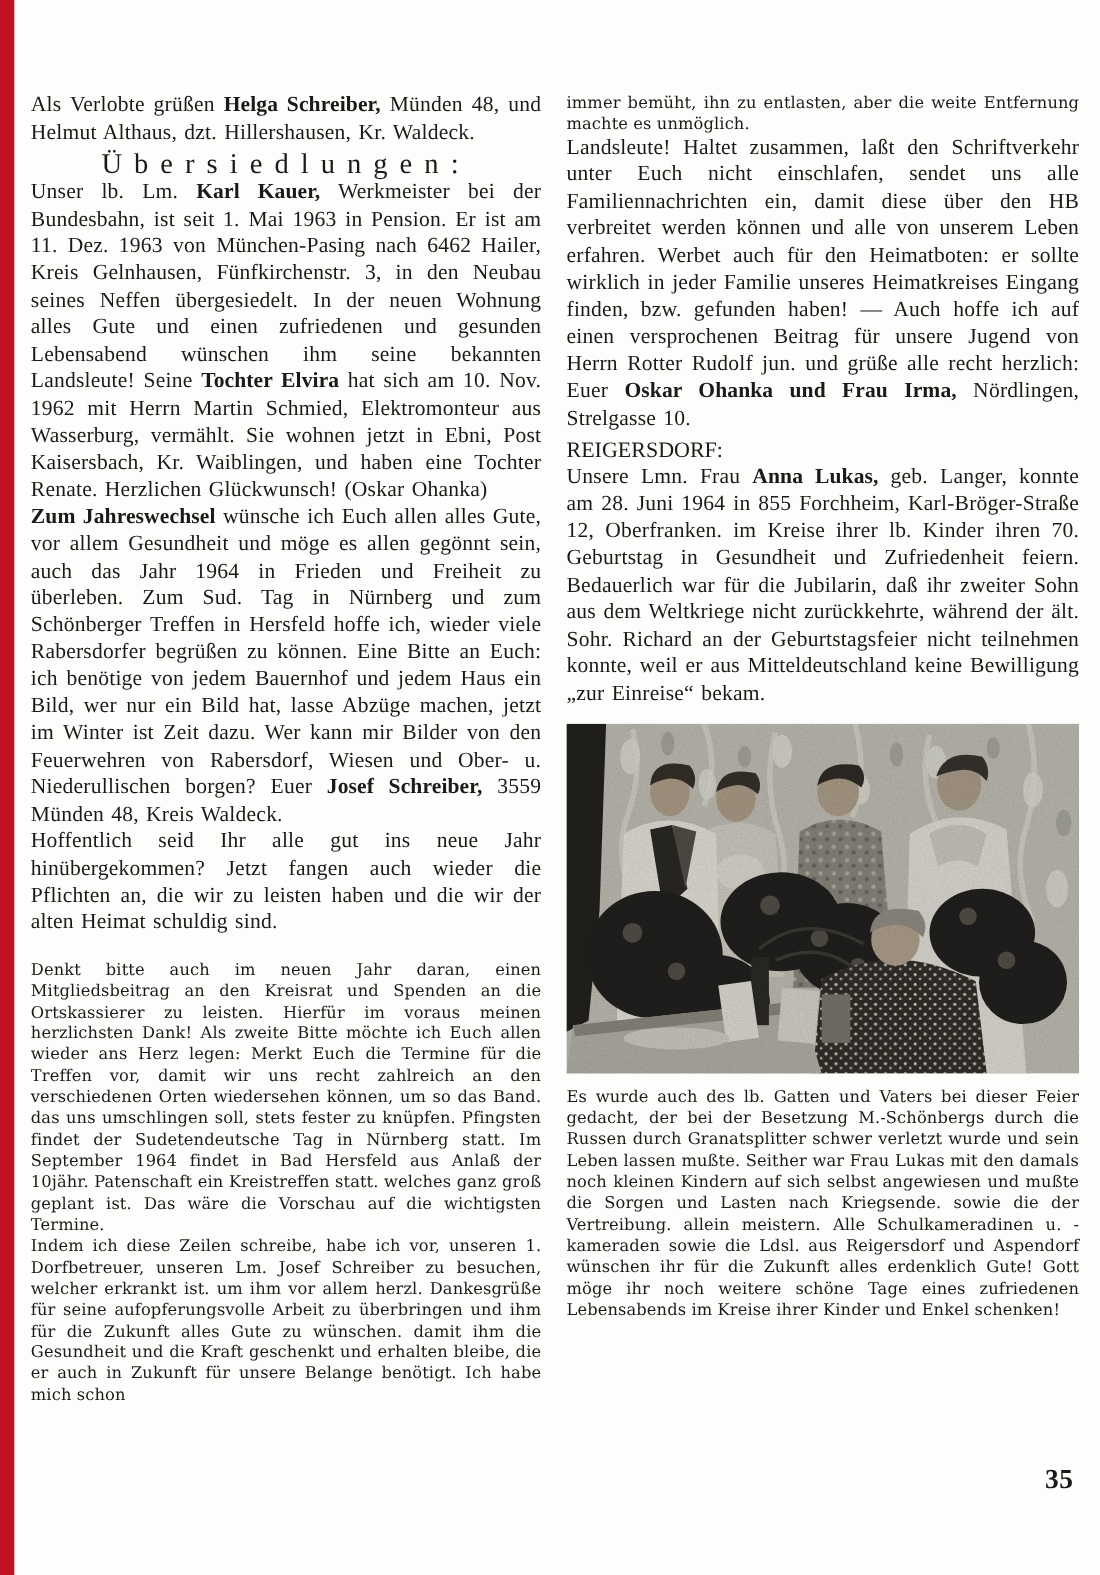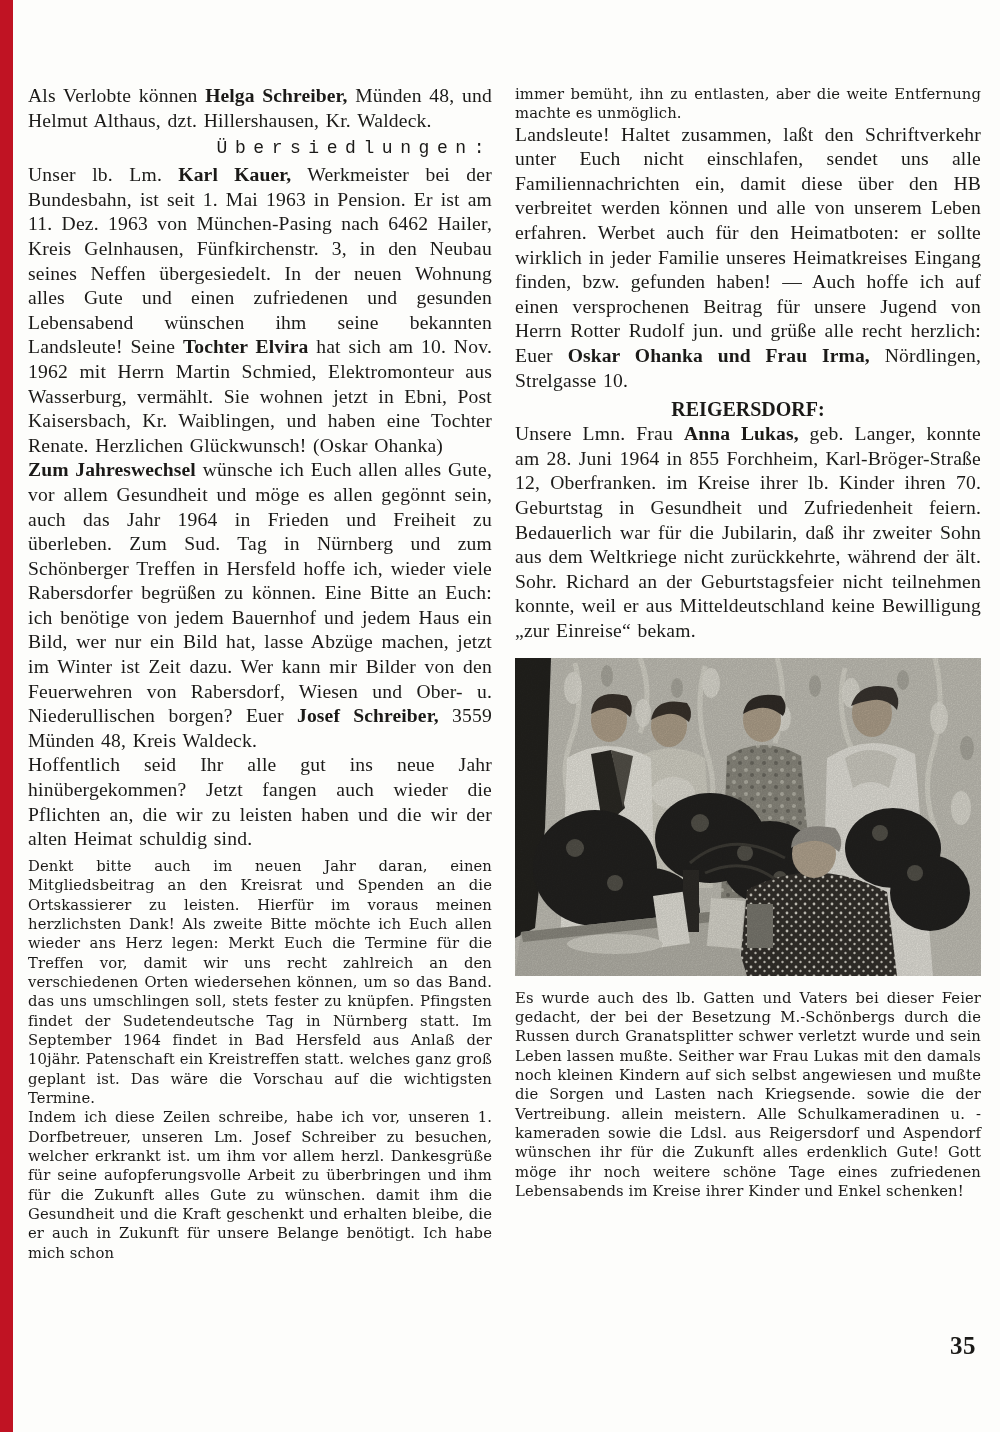--- a/index.html
+++ b/index.html
@@ -28,55 +28,54 @@
   }
   .col-left{left:28px;width:464px;}
   .col-right{left:515px;width:466px;}
   p{margin:0;}
   .body-par{
     font-size:19.6px;line-height:24.6px;
     letter-spacing:0.2px;word-spacing:1.5px;
   }
   .body-par b{letter-spacing:0.1px;}
   .heading-spaced{
-    font-size:18px;line-height:25px;
+    font-size:26px;line-height:25px;
     letter-spacing:0.42em;
     margin-top:3px;margin-bottom:2px;
-    text-align:right;
-    font-family:Liberation Mono, monospace;
+    text-align:center;
   }
   .heading-bold{
-    font-size:20px;line-height:25px;font-weight:bold;
-    margin-top:9px;text-align:center;
+    font-size:20px;line-height:25px;font-weight:normal;
+    margin-top:9px;text-align:left;
   }
   .petit{
     font-family:"DejaVu Serif","Liberation Serif",serif;
     font-size:14.8px;line-height:19.35px;
     letter-spacing:0.1px;
-    margin-top:4px;
+    margin-top:20px;
   }
   .petit + .petit{margin-top:0;}
   .photo-wrap{
     margin:14px 0 12px 0;
     width:466px;height:318px;
     line-height:0;
   }
   .page-number{
     position:absolute;left:940px;top:1332px;
     width:46px;text-align:center;
     font-size:25px;font-weight:bold;letter-spacing:0.5px;
   }
 </style>
 </head>
 <body>
 
 <div class="spine"></div>
 
 <div class="col col-left">
-  <p class="body-par"><span>Als Verlobte können </span><b>Helga Schreiber,</b><span> Münden 48, und Helmut Althaus, dzt. Hillershausen, Kr. Waldeck.</span></p>
+  <p class="body-par"><span>Als Verlobte grüßen </span><b>Helga Schreiber,</b><span> Münden 48, und Helmut Althaus, dzt. Hillershausen, Kr. Waldeck.</span></p>
 
   <p class="heading-spaced">Übersiedlungen:</p>
 
   <p class="body-par"><span>Unser lb. Lm. </span><b>Karl Kauer,</b><span> Werkmeister bei der Bundesbahn, ist seit 1. Mai 1963 in Pension. Er ist am 11. Dez. 1963 von München-Pasing nach 6462 Hailer, Kreis Gelnhausen, Fünfkirchenstr. 3, in den Neubau seines Neffen übergesiedelt. In der neuen Wohnung alles Gute und einen zufriedenen und gesunden Lebensabend wünschen ihm seine bekannten Landsleute! Seine </span><b>Tochter Elvira</b><span> hat sich am 10. Nov. 1962 mit Herrn Martin Schmied, Elektromonteur aus Wasserburg, vermählt. Sie wohnen jetzt in Ebni, Post Kaisersbach, Kr. Waiblingen, und haben eine Tochter Renate. Herzlichen Glückwunsch! (Oskar Ohanka)</span></p>
 
   <p class="body-par"><b>Zum Jahreswechsel</b><span> wünsche ich Euch allen alles Gute, vor allem Gesundheit und möge es allen gegönnt sein, auch das Jahr 1964 in Frieden und Freiheit zu überleben. Zum Sud. Tag in Nürnberg und zum Schönberger Treffen in Hersfeld hoffe ich, wieder viele Rabersdorfer begrüßen zu können. Eine Bitte an Euch: ich benötige von jedem Bauernhof und jedem Haus ein Bild, wer nur ein Bild hat, lasse Abzüge machen, jetzt im Winter ist Zeit dazu. Wer kann mir Bilder von den Feuerwehren von Rabersdorf, Wiesen und Ober- u. Niederullischen borgen? Euer </span><b>Josef Schreiber,</b><span> 3559 Münden 48, Kreis Waldeck.</span></p>
 
 
   <p class="body-par">Hoffentlich seid Ihr alle gut ins neue Jahr hinübergekommen? Jetzt fangen auch wieder die Pflichten an, die wir zu leisten haben und die wir der alten Heimat schuldig sind.</p>
 

